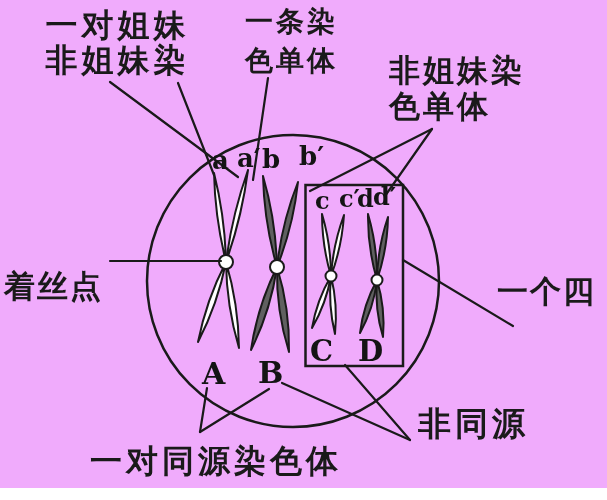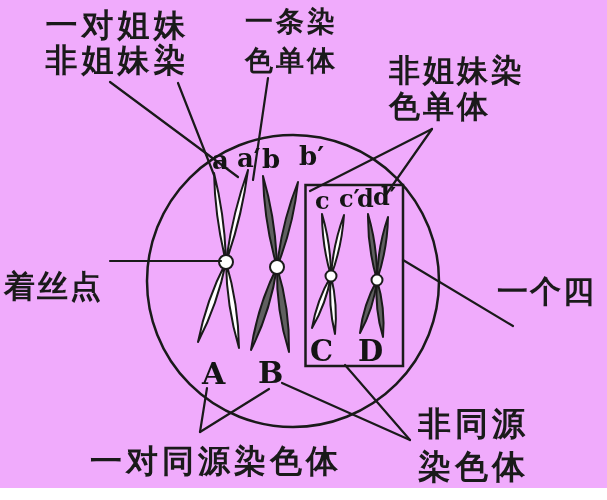--- a/index.html
+++ b/index.html
@@ -84,21 +84,20 @@
       <span class="ann-line">着丝点</span>
     </div>
     <div class="ann" style="left: 494px; top: 275px; width: 105px; text-align: center; font-size: 31px; line-height: 32px; letter-spacing: 2px;">
       <span class="ann-line">一个四</span>
     </div>
     <div class="ann" style="left: 58px; top: 443px; width: 260px; text-align: center; font-size: 32px; line-height: 36px; letter-spacing: 4px; margin-left: 28px;">
       <span class="ann-line">一对同源染色体</span>
     </div>
     <div class="ann" style="left: 416px; top: 402px; width: 115px; text-align: center; font-size: 33px; line-height: 43px; letter-spacing: 4px;">
       <span class="ann-line">非同源</span>
-      <span class="ann-line">染色体</span>
     </div>
     <span class="letter" style="left: 212px; top: 147px; font-size: 26px;">a</span>
     <span class="letter" style="left: 237px; top: 145px; font-size: 26px;">a′</span>
     <span class="letter" style="left: 262px; top: 146px; font-size: 26px;">b</span>
     <span class="letter" style="left: 299px; top: 143px; font-size: 26px;">b′</span>
     <span class="letter" style="left: 315px; top: 189px; font-size: 24px;">c</span>
     <span class="letter" style="left: 339px; top: 187px; font-size: 24px;">c′</span>
     <span class="letter" style="left: 357px; top: 187px; font-size: 24px;">d</span>
     <span class="letter" style="left: 373px; top: 185px; font-size: 24px;">d′</span>
     <span class="letter" style="left: 202px; top: 359px; font-size: 30px;">A</span>

